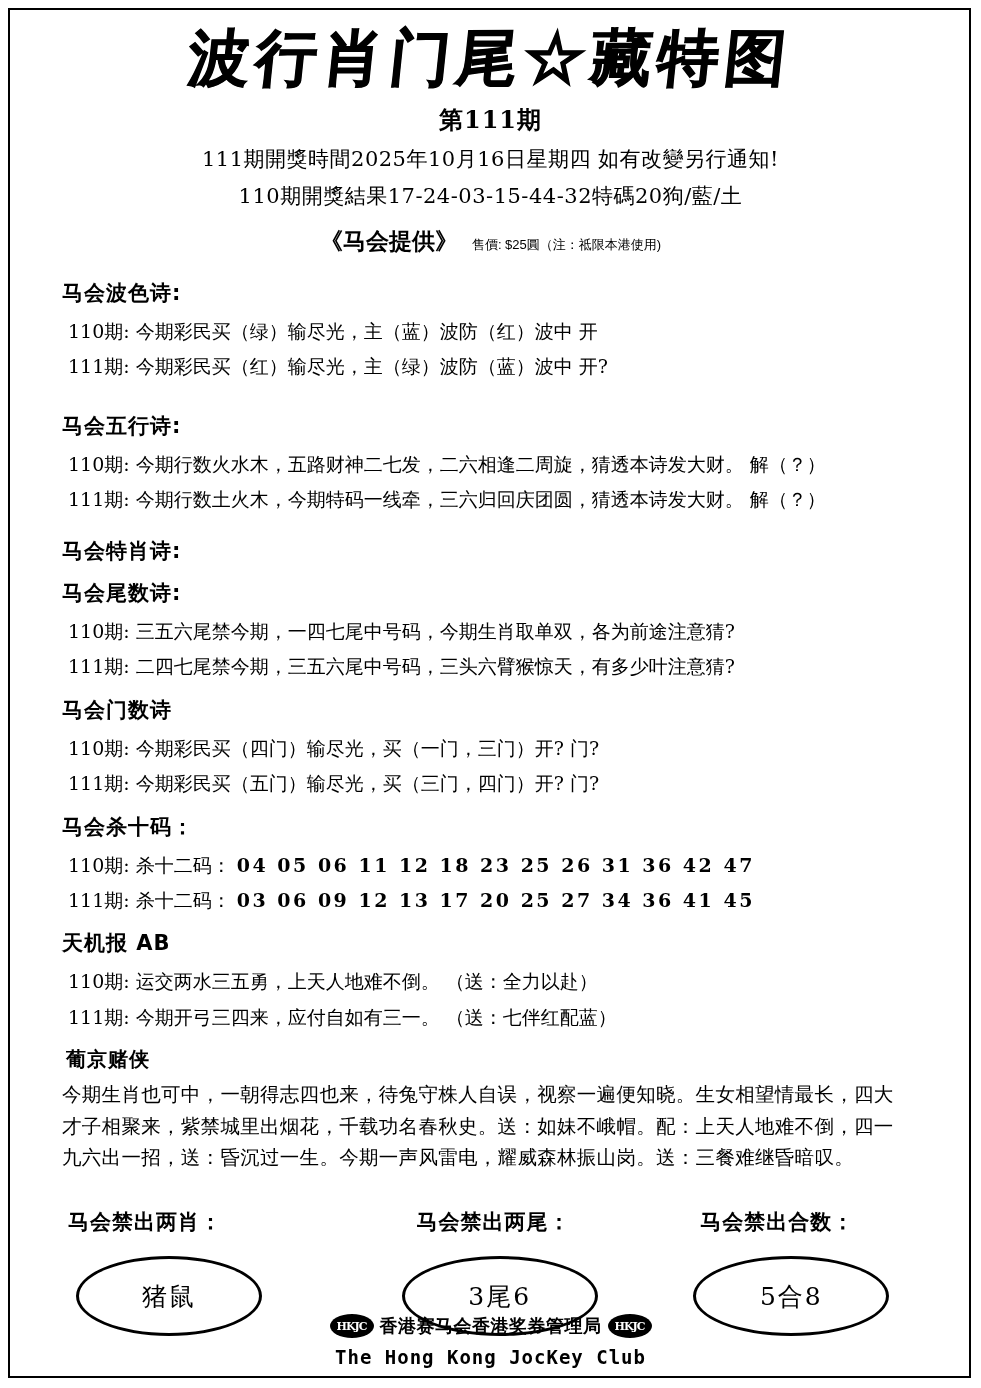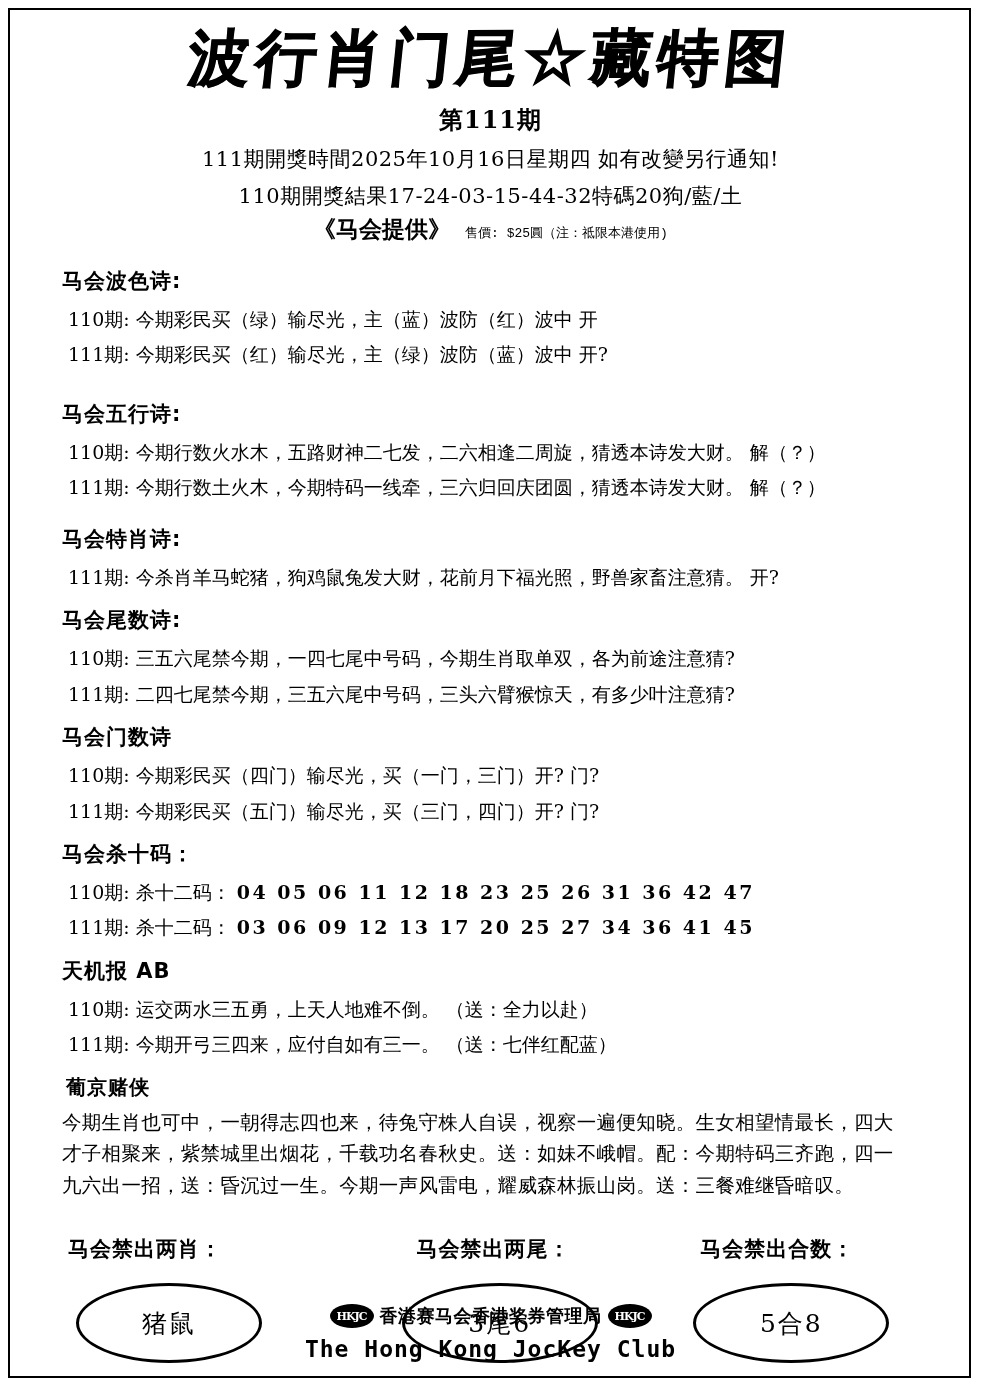--- a/index.html
+++ b/index.html
@@ -65,22 +65,22 @@
     margin-top: 9px;
     letter-spacing: 0.5px;
   }
   .result-line {
     font-family: "DejaVu Serif", "Liberation Serif", serif;
     font-size: 21px;
     margin-top: 9px;
     letter-spacing: 0.5px;
   }
   .provider-line {
-    margin-top: 4px;
-    font-family: Liberation Mono, monospace;
+    margin-top: 16px;
+    font-family: Liberation Sans, sans-serif;
     font-size: 23px;
     font-weight: bold;
     display: flex;
     justify-content: center;
     align-items: baseline;
     gap: 14px;
   }
   .provider-note {
     font-size: 13px;
     font-weight: normal;
@@ -167,21 +167,21 @@
     letter-spacing: 2px;
   }
   .forbid-col.c1 .oval { margin-left: 8px; }
   .forbid-col.c2 .oval { margin-left: 50px; width: 190px; }
   .forbid-col.c3 .oval { margin-left: 58px; width: 190px; }
 
   
   .footer {
     position: absolute;
     left: 0;
-    bottom: 26px;
+    bottom: 20px;
     width: 981px;
     text-align: center;
   }
   .footer-line1 {
     display: flex;
     align-items: center;
     justify-content: center;
     gap: 6px;
     font-family: "DejaVu Serif", "Liberation Serif", serif;
     font-size: 18px;
@@ -197,21 +197,21 @@
     font-size: 11px;
     font-weight: bold;
     display: inline-flex;
     align-items: center;
     justify-content: center;
     letter-spacing: -1px;
   }
   .footer-line2 {
     margin-top: 8px;
     font-family: "DejaVu Sans Mono", "Liberation Mono", monospace;
-    font-size: 23px;
+    font-size: 19px;
     font-weight: bold;
     letter-spacing: 1px;
   }
 </style>
 </head>
 <body>
 
 <div class="page">
   <div class="border-frame"></div>
 
@@ -249,24 +249,20 @@
           <span>今期行数火水木，五路财神二七发，二六相逢二周旋，猜透本诗发大财。 解（？）</span>
         </div>
         <div class="row">
           <span class="lbl">111期:</span>
           <span>今期行数土火木，今期特码一线牵，三六归回庆团圆，猜透本诗发大财。 解（？）</span>
         </div>
       </div>
 
       <div class="section spaced-2">
         <div class="section-title">马会特肖诗:</div>
-        <div class="row">
-          <span class="lbl">111期:</span>
-          <span>今杀肖羊马蛇猪，狗鸡鼠兔发大财，花前月下福光照，野兽家畜注意猜。 开?</span>
-        </div>
       </div>
 
       <div class="section">
         <div class="section-title">马会尾数诗:</div>
         <div class="row">
           <span class="lbl">110期:</span>
           <span>三五六尾禁今期，一四七尾中号码，今期生肖取单双，各为前途注意猜?</span>
         </div>
         <div class="row">
           <span class="lbl">111期:</span>
@@ -310,21 +306,21 @@
           <span class="lbl">111期:</span>
           <span>今期开弓三四来，应付自如有三一。 （送：七伴红配蓝）</span>
         </div>
       </div>
     </div>
 
     <div>
       <div class="prose-title">葡京赌侠</div>
       <div class="prose">
         <p>今期生肖也可中，一朝得志四也来，待兔守株人自误，视察一遍便知晓。生女相望情最长，四大</p>
-        <p>才子相聚来，紫禁城里出烟花，千载功名春秋史。送：如妹不峨帽。配：今期特码三齐跑，四一</p>
+        <p>才子相聚来，紫禁城里出烟花，千载功名春秋史。送：如妹不峨帽。配：上天人地难不倒，四一</p>
         <p>九六出一招，送：昏沉过一生。今期一声风雷电，耀威森林振山岗。送：三餐难继昏暗叹。</p>
       </div>
     </div>
 
     <div class="forbid">
       <div class="forbid-col c1">
         <div class="forbid-label">马会禁出两肖：</div>
         <div class="oval">猪鼠</div>
       </div>
       <div class="forbid-col c2">

